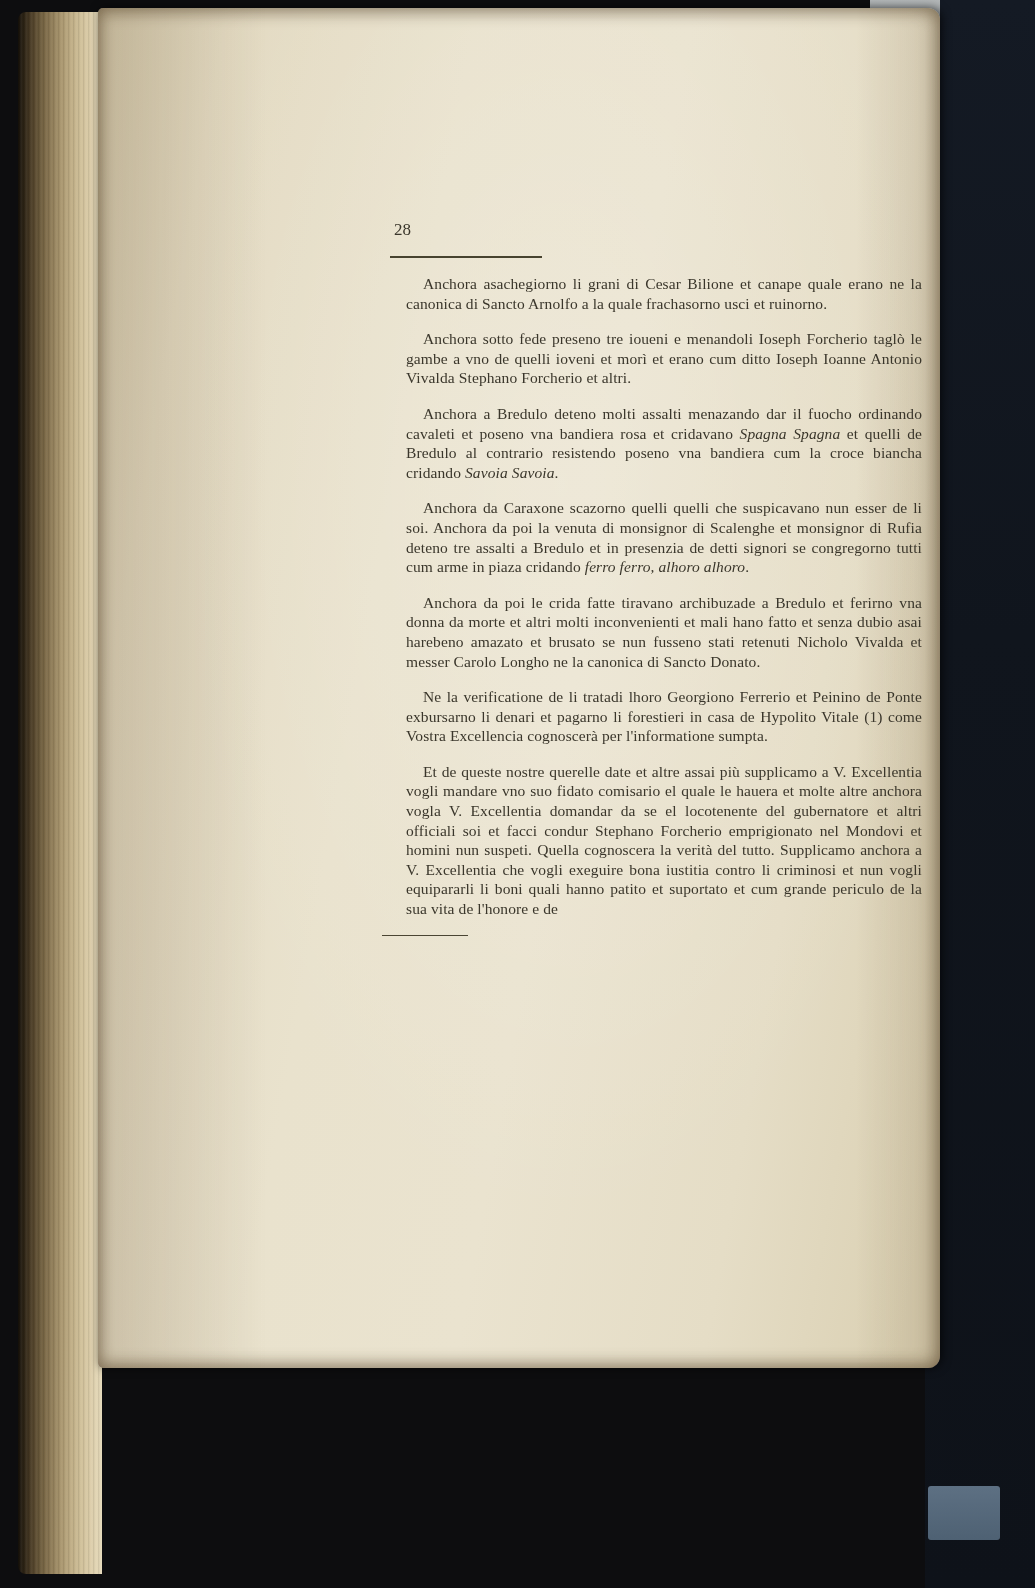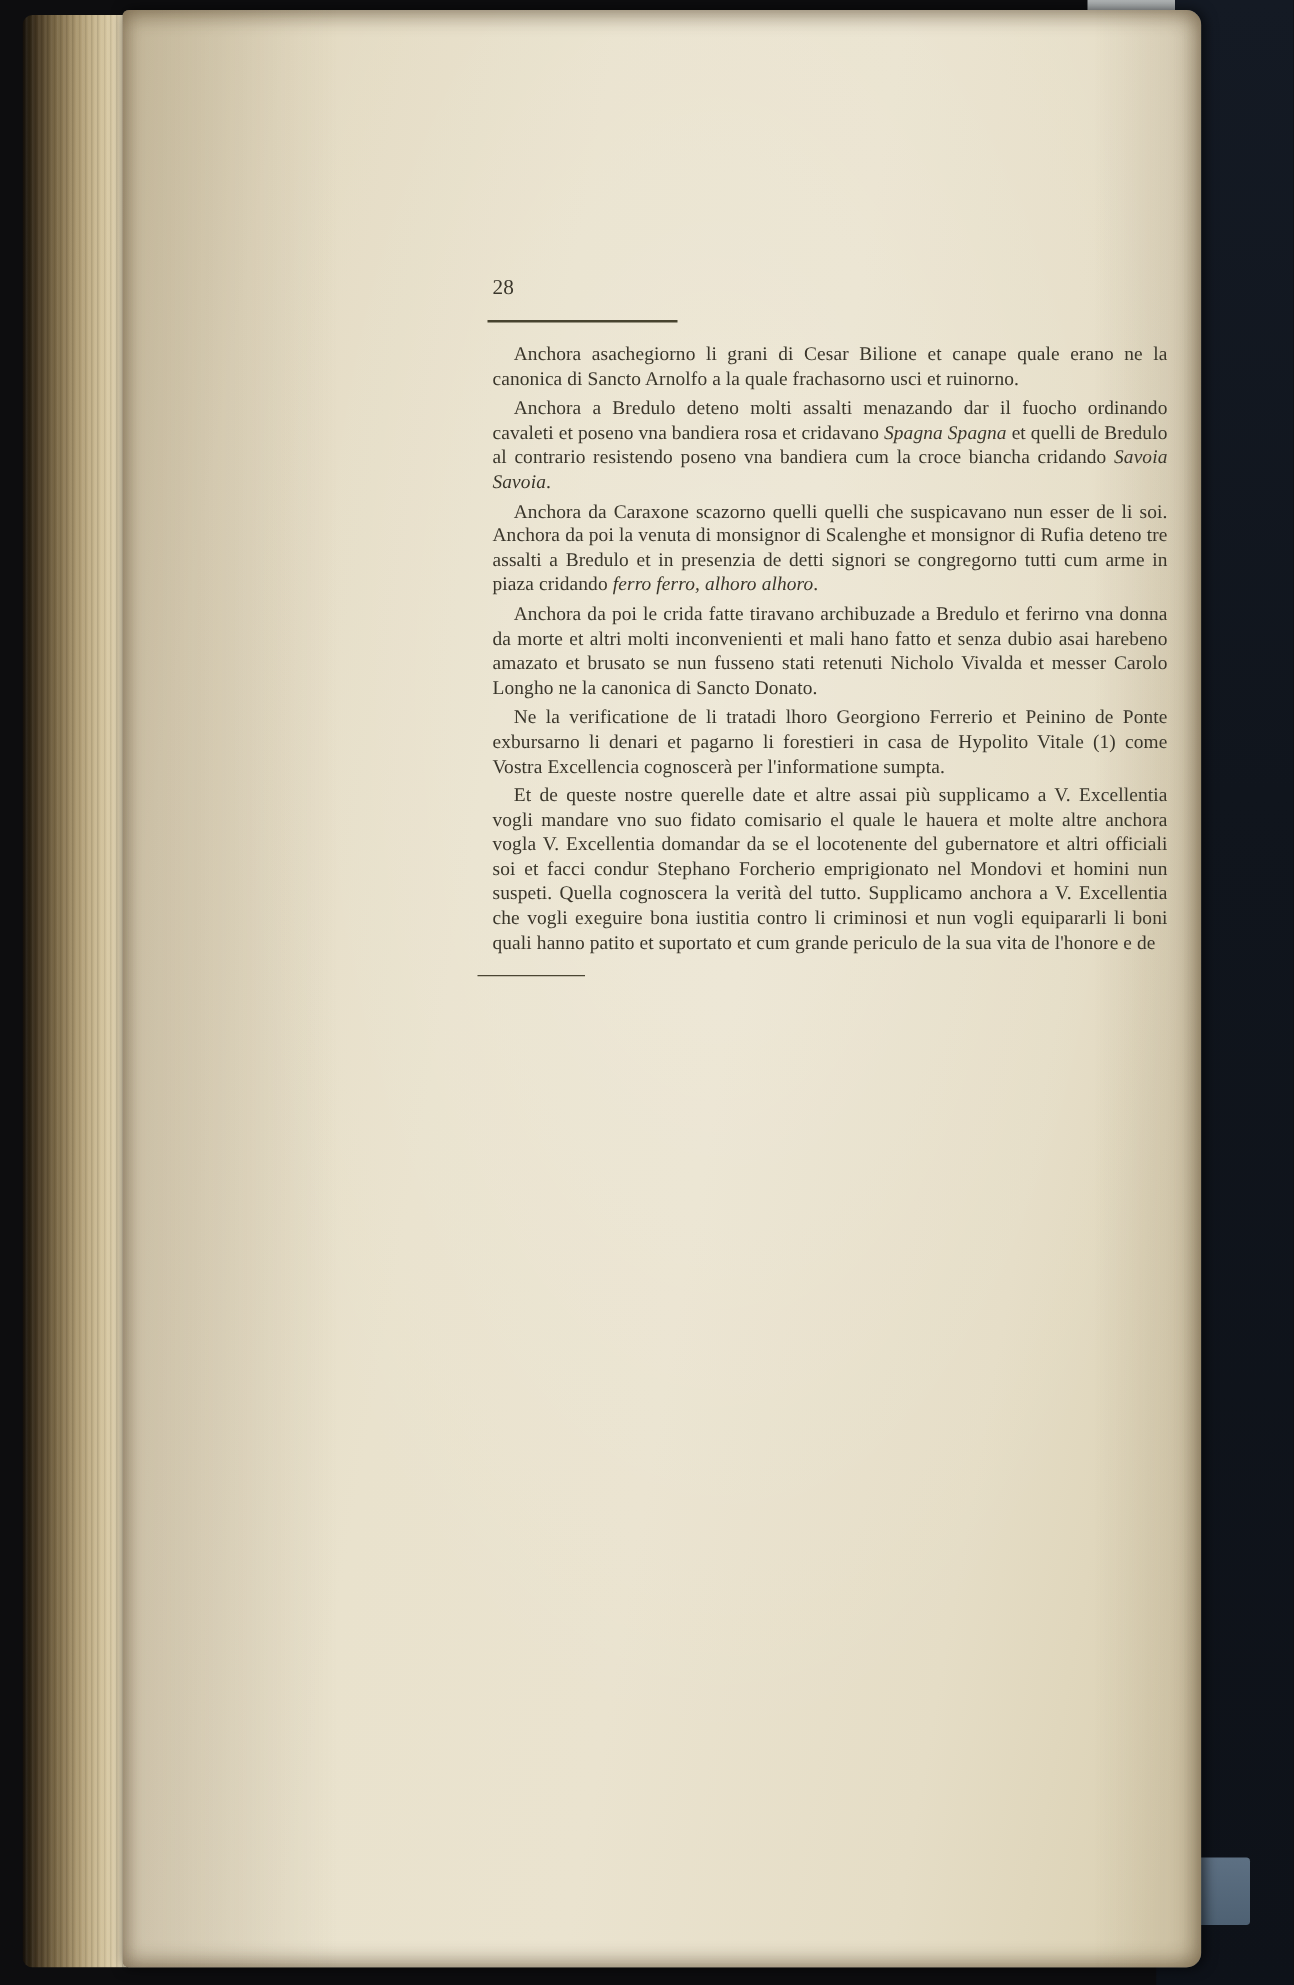--- a/index.html
+++ b/index.html
@@ -49,33 +49,32 @@
         rgba(255,255,255,0.06) 3px, rgba(0,0,0,0.0) 5px),
       linear-gradient(90deg,
         #15100a 0%, #2c2314 7%, #463823 14%, #5f4f33 22%,
         #7b6947 32%, #94815c 42%, #ab9870 52%, #bfad85 63%,
         #cfbf98 74%, #dbcca8 85%, #e2d5b4 94%, #e4d8b9 100%);
   }
 
   
   .page {
     position: absolute; left: 98px; top: 8px;
-    width: 842px; height: 1566px;
+    width: 842px; height: 1360px;
     border-radius: 5px 12px 12px 5px;
     background:
       radial-gradient(ellipse at 55% 35%, rgba(255,255,255,0.20), rgba(255,255,255,0) 60%),
       linear-gradient(100deg, #d8ceb2 0%, #e3dac2 12%, #e9e2cd 35%, #eae3cf 55%, #e5ddc6 78%, #dbd1b4 96%),
       #e6dec8;
     box-shadow:
       inset 0 8px 14px rgba(70,52,26,0.22),
       inset -8px 0 16px rgba(70,52,26,0.28),
       inset 6px 0 12px rgba(70,52,26,0.18),
       inset 0 -8px 14px rgba(70,52,26,0.20),
       2px 0 10px rgba(0,0,0,0.65);
-    padding-left: 21px;
   }
   .page::before {
     content: "";
     position: absolute; inset: 0;
     border-radius: inherit;
     pointer-events: none;
     background:
       linear-gradient(90deg, rgba(96,72,38,0.20), rgba(0,0,0,0) 20%),
       linear-gradient(270deg, rgba(96,72,38,0.16), rgba(0,0,0,0) 10%);
   }
@@ -97,21 +96,21 @@
     line-height: 27px;
     text-align: justify;
     letter-spacing: 0.15px;
   }
   .section-rule {
     width: 152px; height: 2px;
     background: #47432f;
     margin: 16px 0 16px 0;
   }
   .body-p {
-    margin: 4px;
+    margin: 16px;
     font-size: 15.5px;
     line-height: 19.6px;
     text-align: justify;
     text-indent: 17px;
     letter-spacing: 0.1px;
   }
   .body-p em { }
   .footnote-rule {
     width: 86px; height: 1px;
     background: #4a4533;
@@ -144,20 +143,21 @@
   <div class="page">
     <div class="content">
 
       <div class="page-number">28</div>
 
 
       <div class="section-rule"></div>
 
       <p class="body-p">Anchora asachegiorno li grani di Cesar Bilione et canape quale erano ne la canonica di Sancto Arnolfo a la quale frachasorno usci et ruinorno.</p>
 
+      <p class="body-p">Anchora sotto fede preseno tre ioueni e menandoli Ioseph Forcherio taglò le gambe a vno de quelli ioveni et morì et erano cum ditto Ioseph Ioanne Antonio Vivalda Stephano Forcherio et altri.</p>
 
       <p class="body-p"><span>Anchora a Bredulo deteno molti assalti menazando dar il fuocho ordinando cavaleti et poseno vna bandiera rosa et cridavano </span><em>Spagna Spagna</em><span> et quelli de Bredulo al contrario resistendo poseno vna bandiera cum la croce biancha cridando </span><em>Savoia Savoia</em><span>.</span></p>
 
       <p class="body-p"><span>Anchora da Caraxone scazorno quelli quelli che suspicavano nun esser de li soi. Anchora da poi la venuta di monsignor di Scalenghe et monsignor di Rufia deteno tre assalti a Bredulo et in presenzia de detti signori se congregorno tutti cum arme in piaza cridando </span><em>ferro ferro, alhoro alhoro</em><span>.</span></p>
 
       <p class="body-p">Anchora da poi le crida fatte tiravano archibuzade a Bredulo et ferirno vna donna da morte et altri molti inconvenienti et mali hano fatto et senza dubio asai harebeno amazato et brusato se nun fusseno stati retenuti Nicholo Vivalda et messer Carolo Longho ne la canonica di Sancto Donato.</p>
 
       <p class="body-p">Ne la verificatione de li tratadi lhoro Georgiono Ferrerio et Peinino de Ponte exbursarno li denari et pagarno li forestieri in casa de Hypolito Vitale (1) come Vostra Excellencia cognoscerà per l'informatione sumpta.</p>
 
       <p class="body-p">Et de queste nostre querelle date et altre assai più supplicamo a V. Excellentia vogli mandare vno suo fidato comisario el quale le hauera et molte altre anchora vogla V. Excellentia domandar da se el locotenente del gubernatore et altri officiali soi et facci condur Stephano Forcherio emprigionato nel Mondovi et homini nun suspeti. Quella cognoscera la verità del tutto. Supplicamo anchora a V. Excellentia che vogli exeguire bona iustitia contro li criminosi et nun vogli equipararli li boni quali hanno patito et suportato et cum grande periculo de la sua vita de l'honore e de</p>

